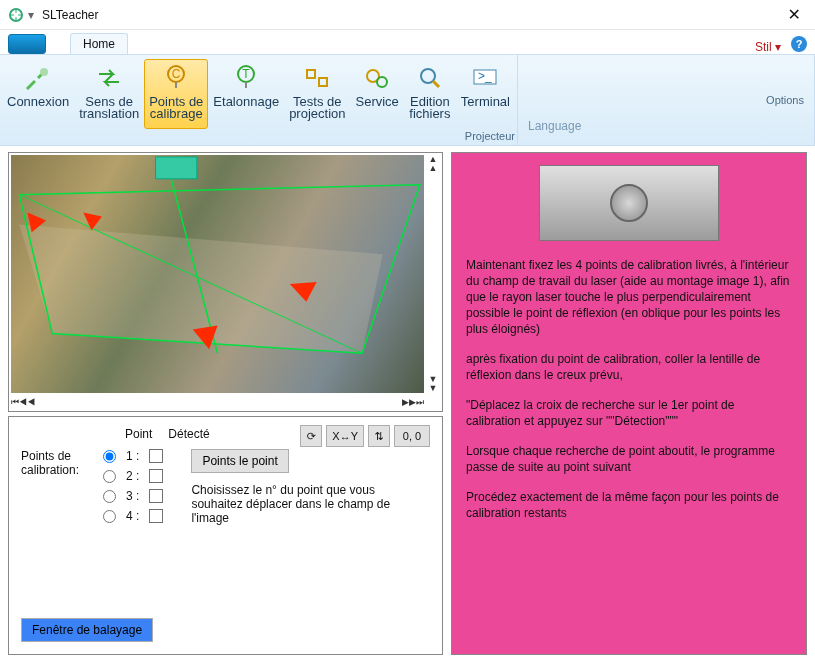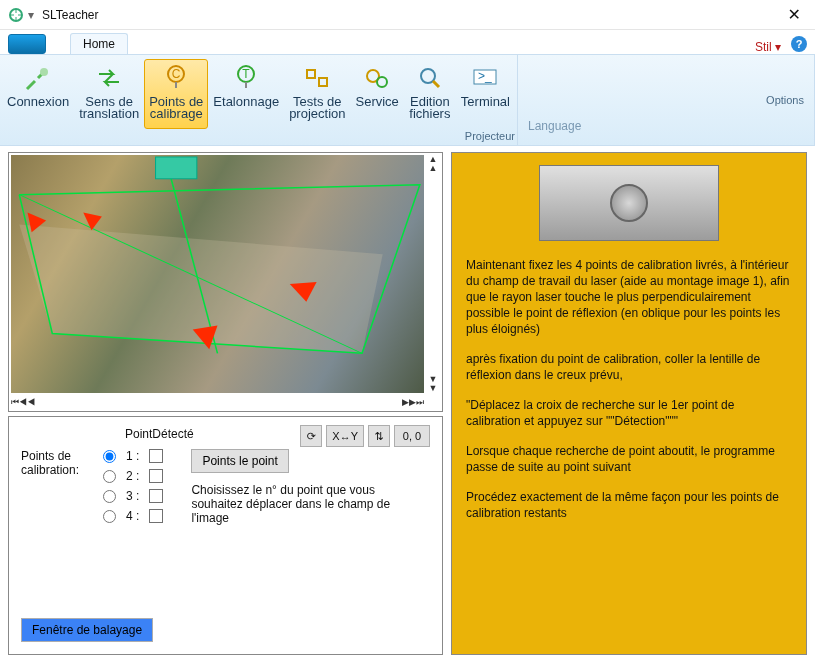--- a/index.html
+++ b/index.html
@@ -17,32 +17,32 @@
 .r-btns{display:flex;flex:1}
 .r-btn{display:flex;flex-direction:column;align-items:center;justify-content:flex-start;padding:2px 4px;border-radius:3px;text-align:center;min-width:52px;cursor:default;border:1px solid transparent}
 .r-btn.active{background:linear-gradient(#ffe9a8,#ffd24d);border:1px solid #e6a700}
 .r-btn svg{width:32px;height:32px;margin-bottom:2px}
 .r-btn span{font-size:13px;line-height:12px;color:#1b3a56}
 .r-title{text-align:right;font-size:11px;color:#4a6b87;padding:1px 0}
 .r-opt{flex:1;display:flex;flex-direction:row;align-items:flex-end;justify-content:space-between;padding:12px 10px}
 .stil{color:#b91c1c;font-size:12px}
 .help{width:16px;height:16px;border-radius:50%;background:#2a8adb;color:#fff;display:flex;align-items:center;justify-content:center;font-size:11px;font-weight:bold}
 .content{padding:6px 8px;display:flex;gap:8px;height:calc(100% - 30px - 24px - 92px)}
-.panel{border:1px solid #888;background:#eab308}
+.panel{border:1px solid #888;background:#ec4899}
 .left{width:435px;display:flex;flex-direction:column;gap:4px}
 .img-wrap{position:relative;height:260px;border:1px solid #888}
 .img-wrap .photo{position:absolute;inset:2px 18px 18px 2px;background:linear-gradient(120deg,#8a7b4e 0%,#b4a06a 20%,#6e7a58 40%,#a69a82 60%,#7c8a92 80%,#4e5a46 100%)}
 .img-wrap svg.overlay{position:absolute;inset:2px 18px 18px 2px;width:calc(100% - 20px);height:calc(100% - 20px)}
 .vscroll{position:absolute;right:2px;top:2px;bottom:18px;width:14px;display:flex;flex-direction:column;justify-content:space-between;align-items:center}
 .hscroll{position:absolute;left:2px;right:18px;bottom:2px;height:14px;display:flex;justify-content:space-between;align-items:center}
 .scr-btn{font-size:9px;color:#333;line-height:9px}
 .controls{border:1px solid #888;flex:1;padding:10px 12px;position:relative}
 .ctrl-row{display:flex;align-items:flex-start;gap:18px}
 .ctrl-col{display:flex;flex-direction:column;gap:6px}
-.headers{display:flex;margin-left:104px;margin-bottom:8px}
+.headers{display:flex;gap:16px;margin-left:104px;margin-bottom:8px}
 .pt-row{display:flex;align-items:center;gap:10px}
 .pt-row input[type=radio]{margin:0}
 .chk{width:14px;height:14px;border:1px solid #707070;display:inline-block}
 .tbar{position:absolute;right:12px;top:8px;display:flex;gap:4px}
 .tbtn{border:1px solid #adadad;background:#e1e1e1;padding:2px 5px;font-size:11px;display:flex;align-items:center;justify-content:center;min-width:22px;height:22px}
 .vbtn{border:1px solid #adadad;background:#e1e1e1;padding:4px 10px}
 .hint{margin-top:10px;max-width:200px}
 .scanbtn{position:absolute;left:12px;bottom:12px;border:1px solid #adadad;background:#3b82f6;padding:4px 10px}
 .right{flex:1;padding:12px 14px;overflow:auto}
 .right .top-img{width:180px;height:76px;margin:0 auto 16px;display:block;background:linear-gradient(#e0e0e0,#9c9c9c);border:1px solid #777;position:relative}

